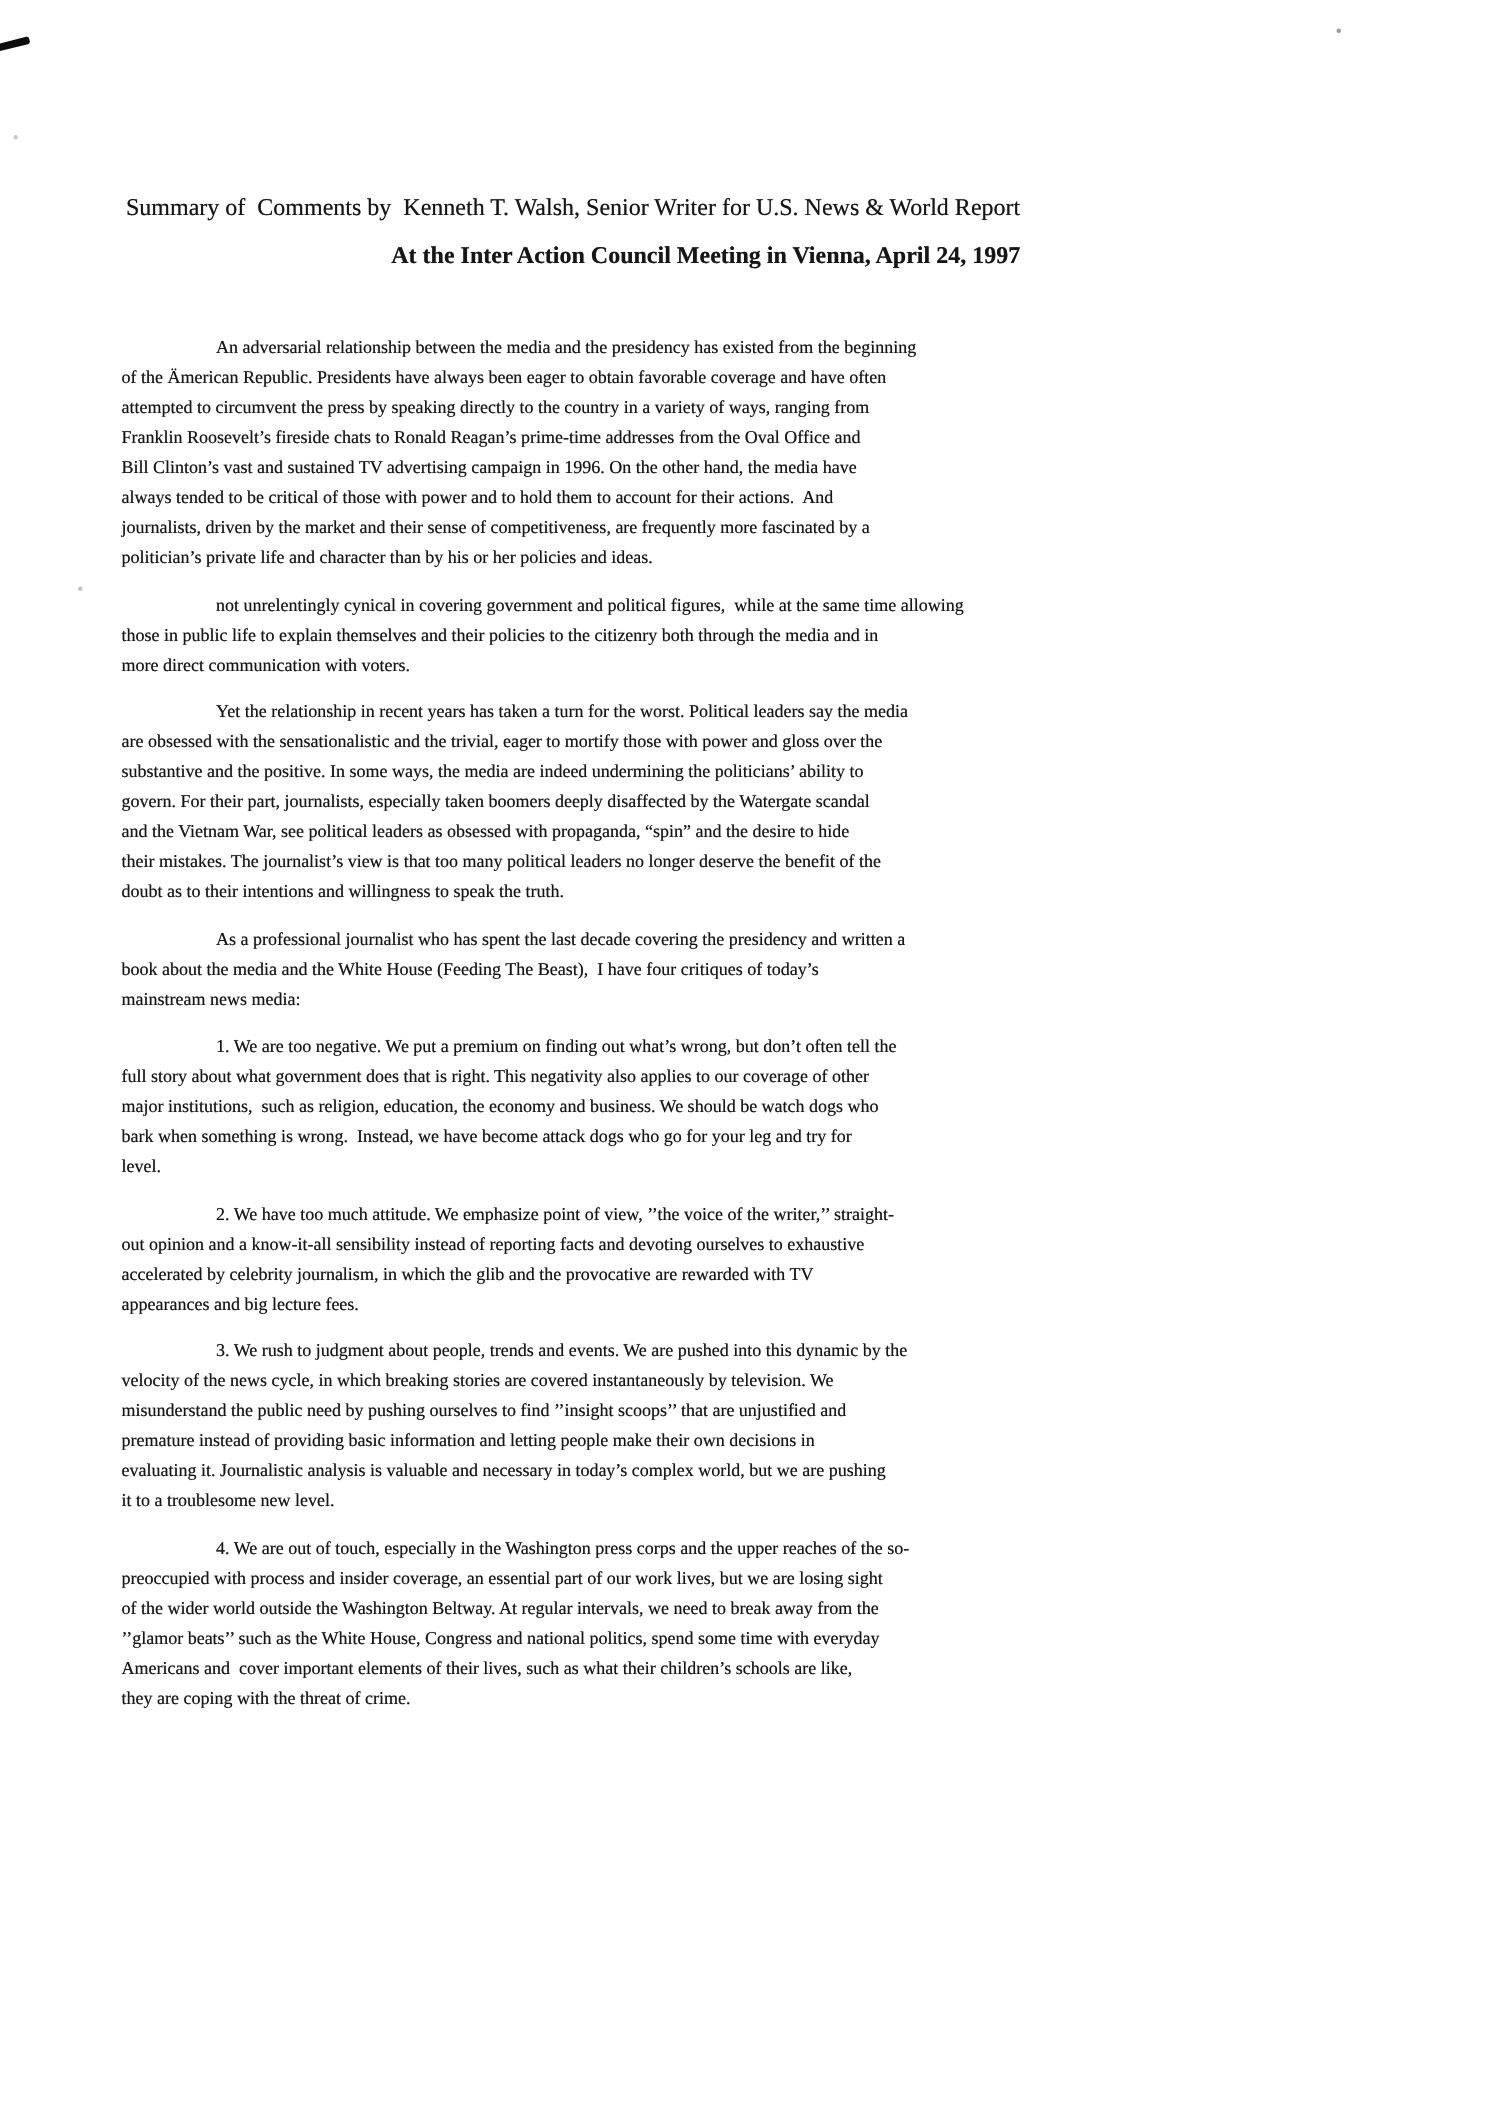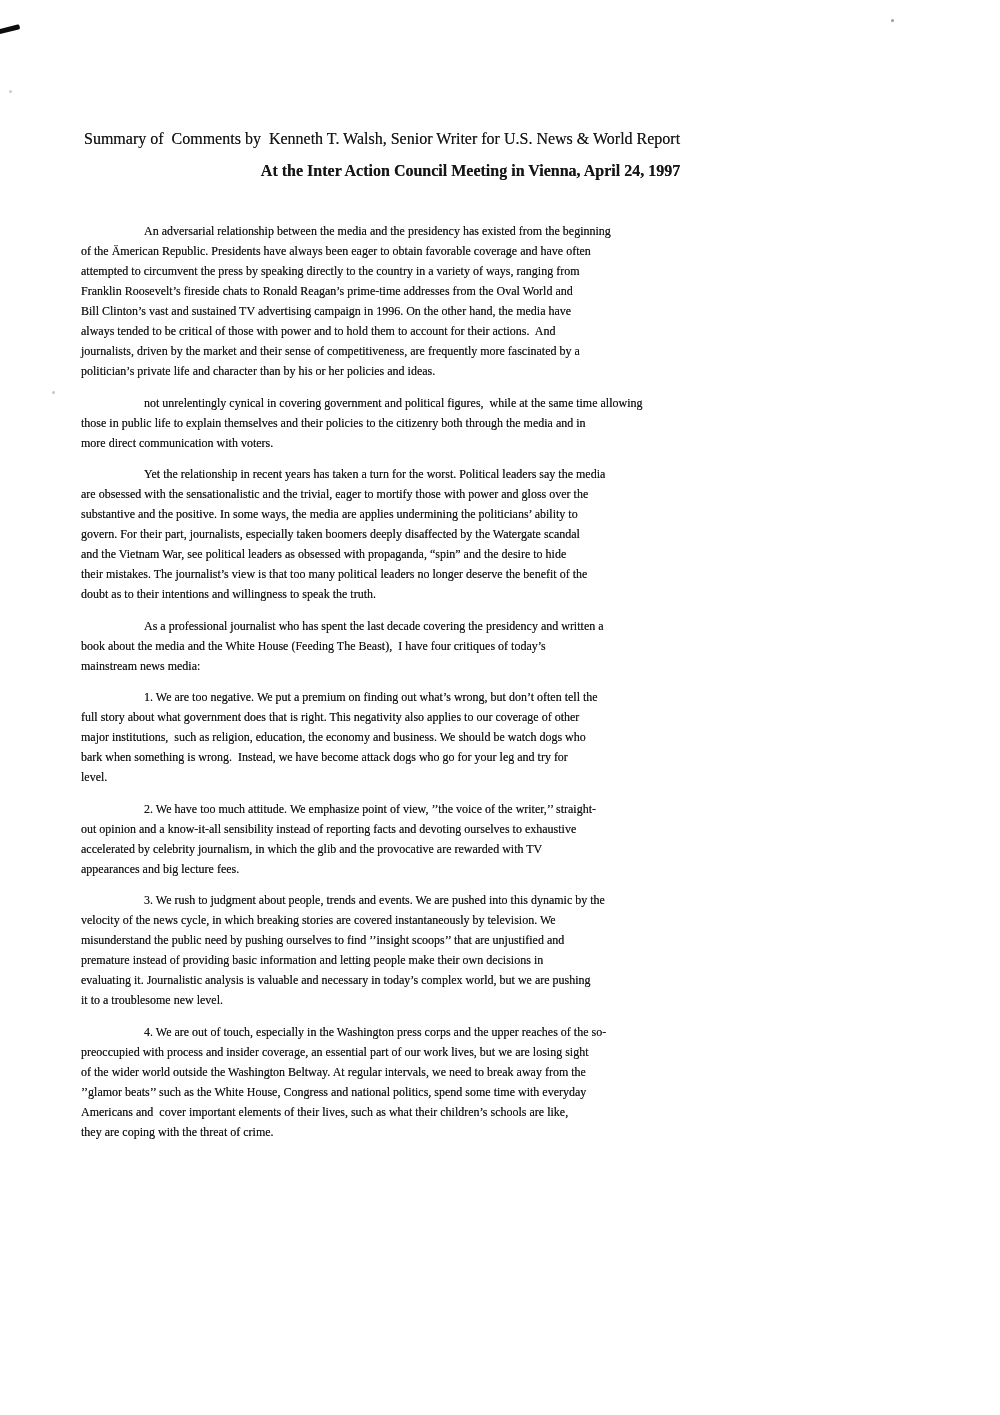--- a/index.html
+++ b/index.html
@@ -86,35 +86,35 @@
   <div class="doc-header">
     <div class="title-line">Summary of  Comments by  Kenneth T. Walsh, Senior Writer for U.S. News &amp; World Report</div>
     <div class="title-line">At the Inter Action Council Meeting in Vienna, April 24, 1997</div>
   </div>
 
   <div class="doc-body">
       <div class="para">
         <div class="line">An adversarial relationship between the media and the presidency has existed from the beginning</div>
         <div class="line">of the Ämerican Republic. Presidents have always been eager to obtain favorable coverage and have often</div>
         <div class="line">attempted to circumvent the press by speaking directly to the country in a variety of ways, ranging from</div>
-        <div class="line">Franklin Roosevelt’s fireside chats to Ronald Reagan’s prime-time addresses from the Oval World and</div>
+        <div class="line">Franklin Roosevelt’s fireside chats to Ronald Reagan’s prime-time addresses from the Oval Office and</div>
         <div class="line">Bill Clinton’s vast and sustained TV advertising campaign in 1996. On the other hand, the media have</div>
         <div class="line">always tended to be critical of those with power and to hold them to account for their actions.  And</div>
         <div class="line">journalists, driven by the market and their sense of competitiveness, are frequently more fascinated by a</div>
         <div class="line">politician’s private life and character than by his or her policies and ideas.</div>
       </div>
       <div class="para">
         <div class="line">not unrelentingly cynical in covering government and political figures,  while at the same time allowing</div>
         <div class="line">those in public life to explain themselves and their policies to the citizenry both through the media and in</div>
         <div class="line">more direct communication with voters.</div>
       </div>
       <div class="para">
         <div class="line">Yet the relationship in recent years has taken a turn for the worst. Political leaders say the media</div>
         <div class="line">are obsessed with the sensationalistic and the trivial, eager to mortify those with power and gloss over the</div>
-        <div class="line">substantive and the positive. In some ways, the media are applies undermining the politicians’ ability to</div>
+        <div class="line">substantive and the positive. In some ways, the media are indeed undermining the politicians’ ability to</div>
         <div class="line">govern. For their part, journalists, especially taken boomers deeply disaffected by the Watergate scandal</div>
         <div class="line">and the Vietnam War, see political leaders as obsessed with propaganda, “spin” and the desire to hide</div>
         <div class="line">their mistakes. The journalist’s view is that too many political leaders no longer deserve the benefit of the</div>
         <div class="line">doubt as to their intentions and willingness to speak the truth.</div>
       </div>
       <div class="para">
         <div class="line">As a professional journalist who has spent the last decade covering the presidency and written a</div>
         <div class="line">book about the media and the White House (Feeding The Beast),  I have four critiques of today’s</div>
         <div class="line">mainstream news media:</div>
       </div>

